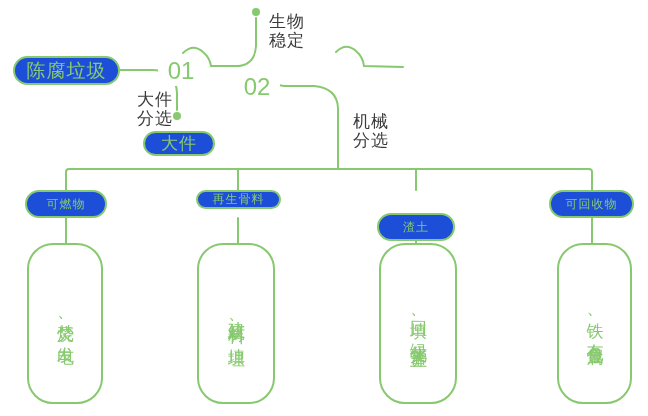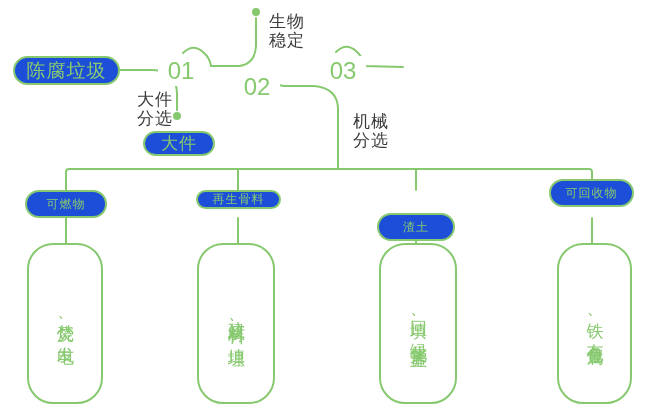--- a/index.html
+++ b/index.html
@@ -59,21 +59,20 @@
     <circle cx="256" cy="12" r="4" fill="#87c96f"></circle>
     <circle cx="177" cy="116" r="4" fill="#87c96f"></circle>
   </svg>
 
   <div class="pill pill-lg" style="left:13px; top:56px; width:107px; height:29px;">
     <span>陈腐垃圾</span>
   </div>
 
   <div class="stepnum" style="left:158px; top:56px; width:44px;">01</div>
   <div class="stepnum" style="left:234px; top:72px; width:44px;">02</div>
-  <div class="stepnum" style="left:320px; top:56px; width:44px;">03</div>
 
   <div class="lbl" style="left:269px; top:12px;">生物
 稳定</div>
   <div class="lbl" style="left:137px; top:90px;">大件
 分选</div>
   <div class="lbl" style="left:353px; top:88px;margin-top:24px;">机械
 分选</div>
 
   <div class="pill pill-sm" style="left:143px; top:131px; width:72px; height:25px;">
     <span>大件</span>
@@ -81,21 +80,21 @@
 
   <div class="pill pill-cat" style="left:25px; top:190px; width:82px; height:28px;">
     <span>可燃物</span>
   </div>
   <div class="pill pill-cat" style="left:196px; top:190px; width:85px; height:19px;">
     <span>再生骨料</span>
   </div>
   <div class="pill pill-cat" style="left:377px; top:190px; width:78px; height:28px;margin-top:23px;">
     <span>渣土</span>
   </div>
-  <div class="pill pill-cat" style="left:549px; top:179px; width:85px; height:28px;">
+  <div class="pill pill-cat" style="left:549px; top:190px; width:85px; height:28px;">
     <span>可回收物</span>
   </div>
 
   <div class="tallbox" style="left:27px; top:243px; width:76px; height:161px;">
     <span class="vtext">焚烧、发电</span>
   </div>
   <div class="tallbox" style="left:197px; top:243px; width:78px; height:161px;">
     <span class="vtext">建筑材料、填埋</span>
   </div>
   <div class="tallbox" style="left:379px; top:243px; width:78px; height:161px;">

